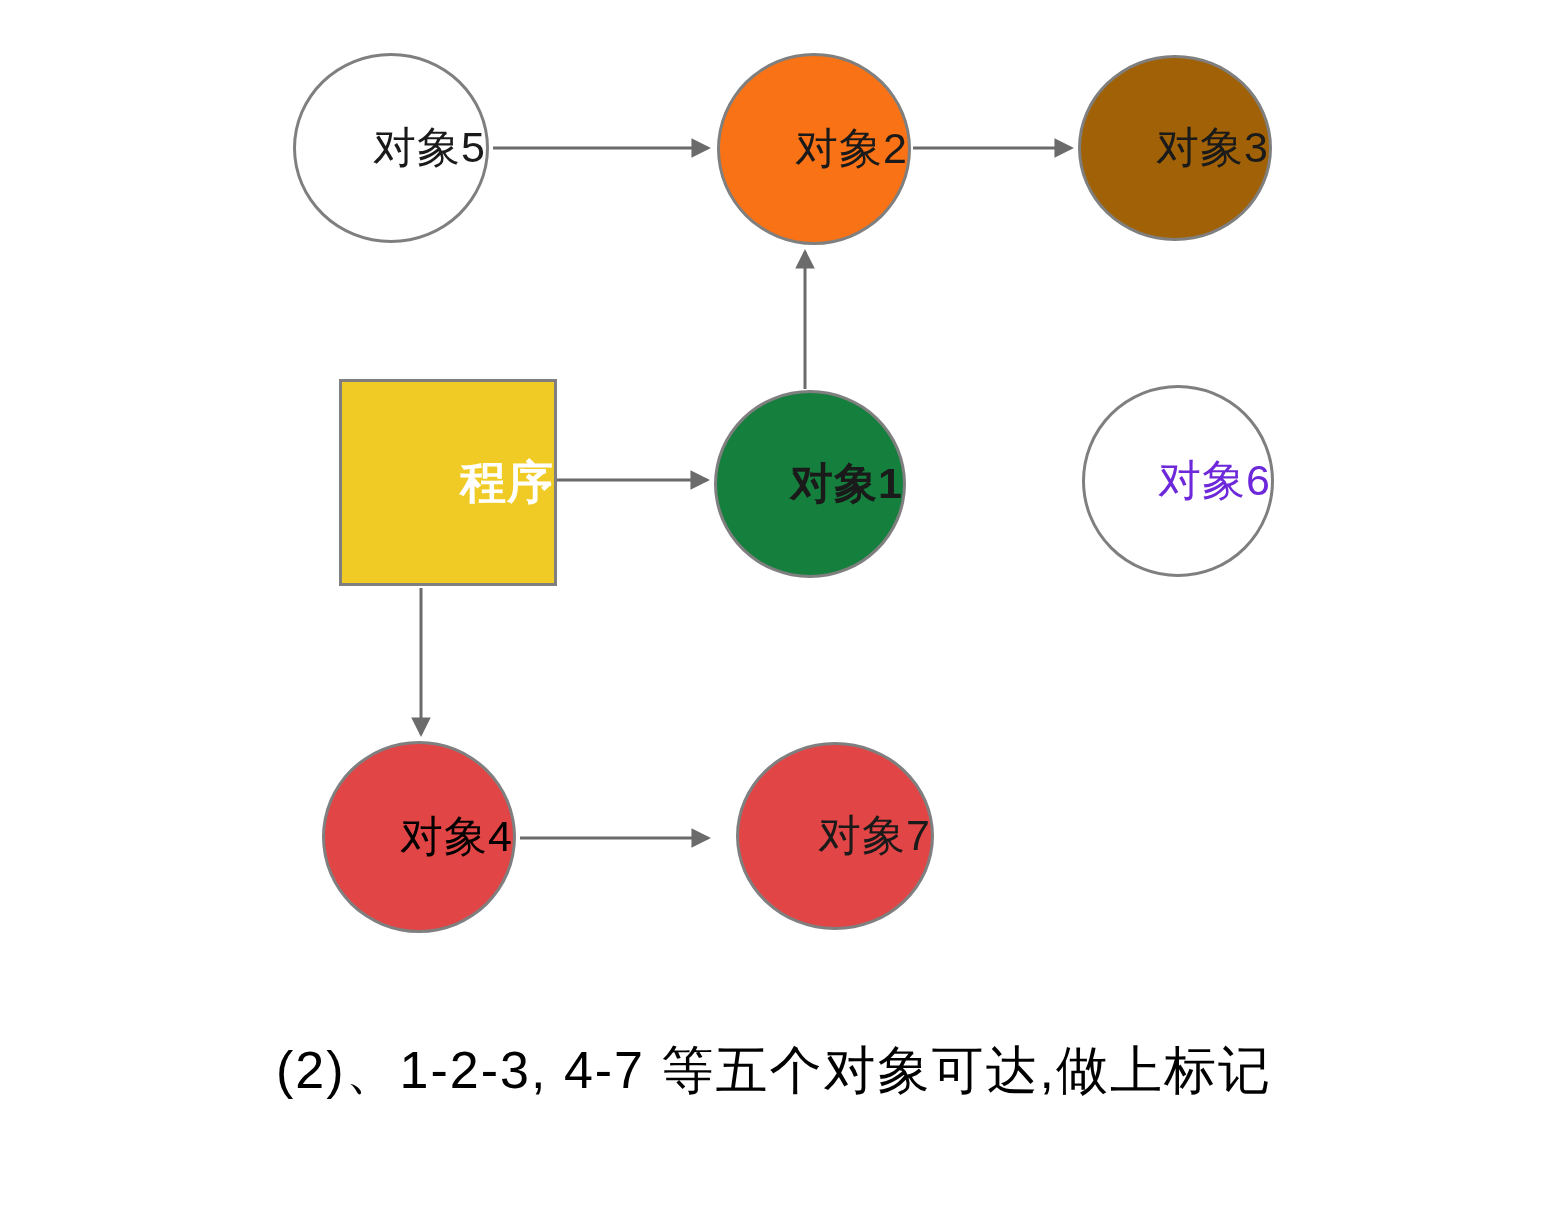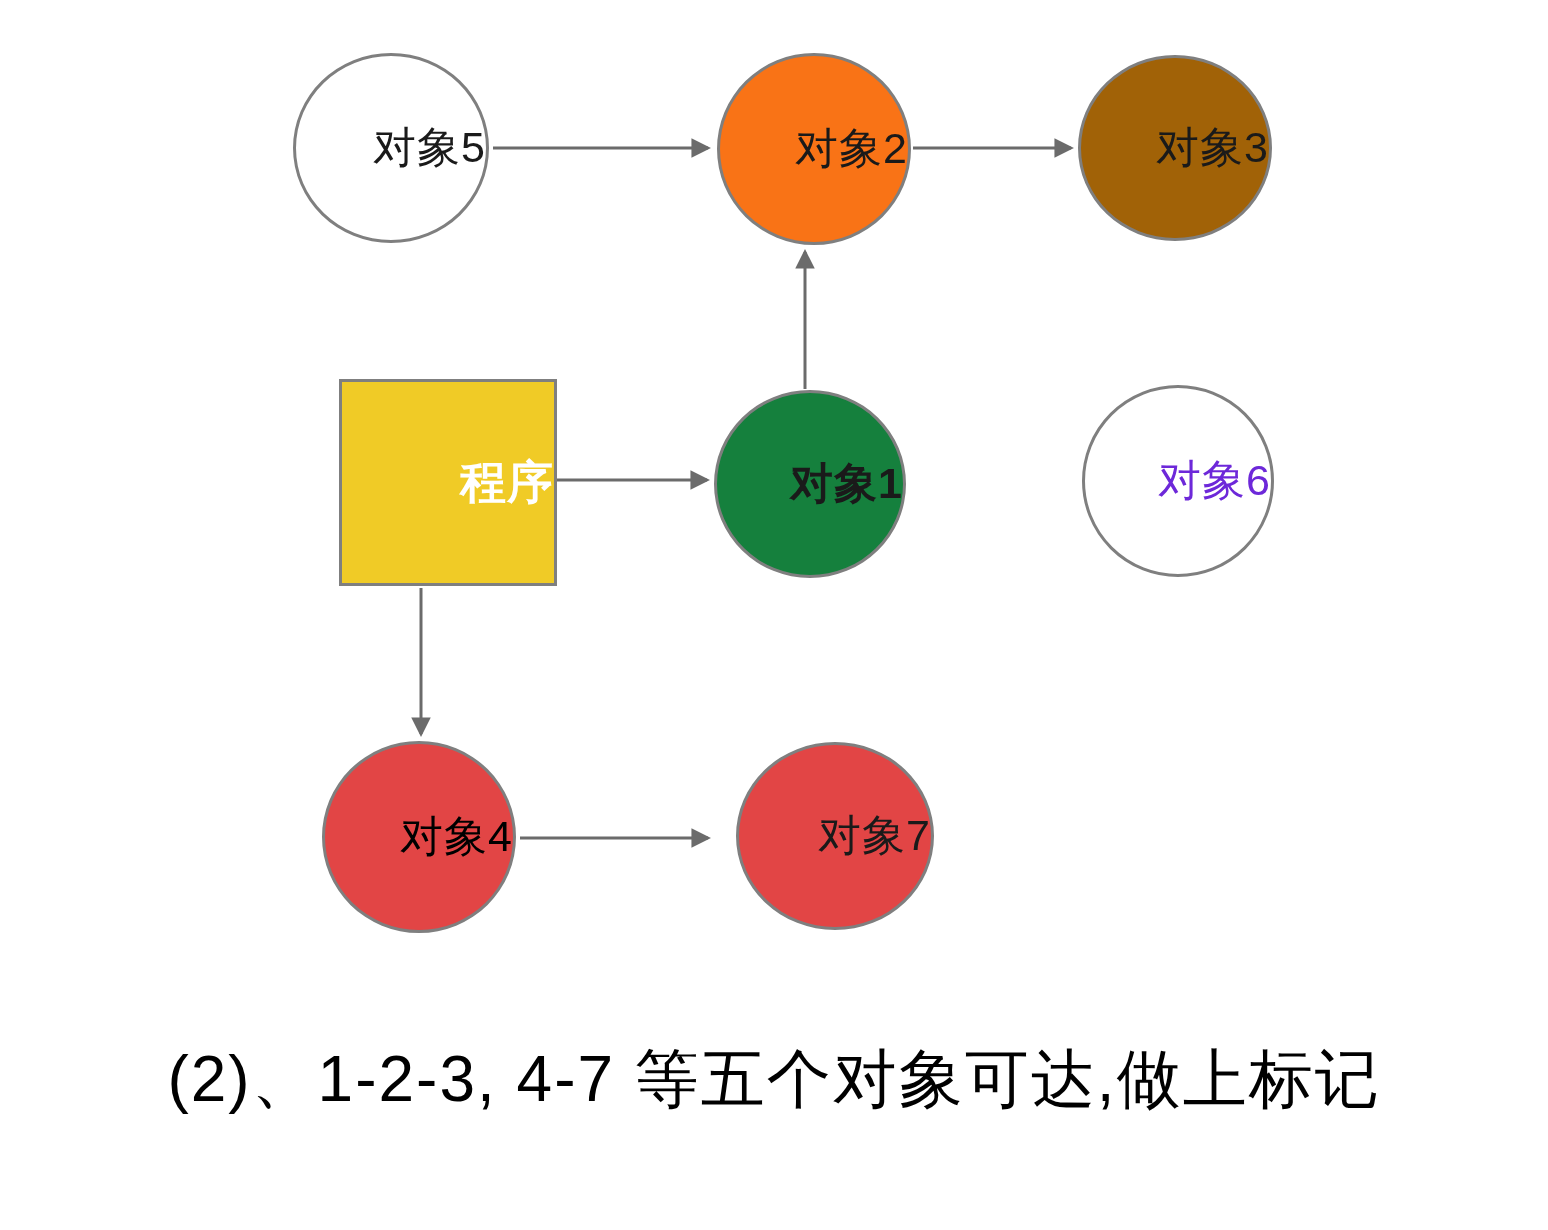--- a/index.html
+++ b/index.html
@@ -37,21 +37,21 @@
   }
   .node.circle { border-radius: 50%; }
   .node.rect   { border-radius: 0; }
   .node.bold   { font-weight: bold; font-size: 46px; }
   #caption {
     position: absolute;
     left: 0;
     right: 0;
     top: 1036px;
     text-align: center;
-    font-size: 64px;
+    font-size: 52px;
     font-weight: 400;
     color: #000000;
     letter-spacing: 2px;
     white-space: nowrap;
   }
 </style>
 </head>
 <body>
 
 <div id="canvas" style="background: rgb(255, 255, 255);">

